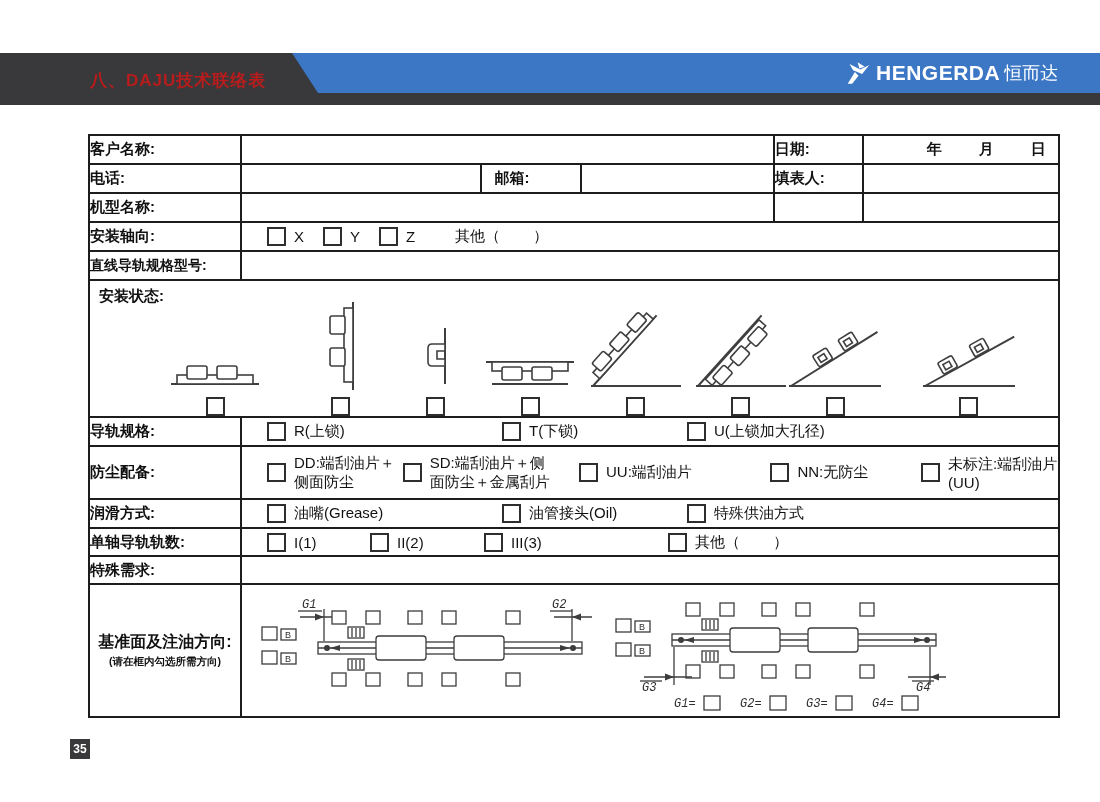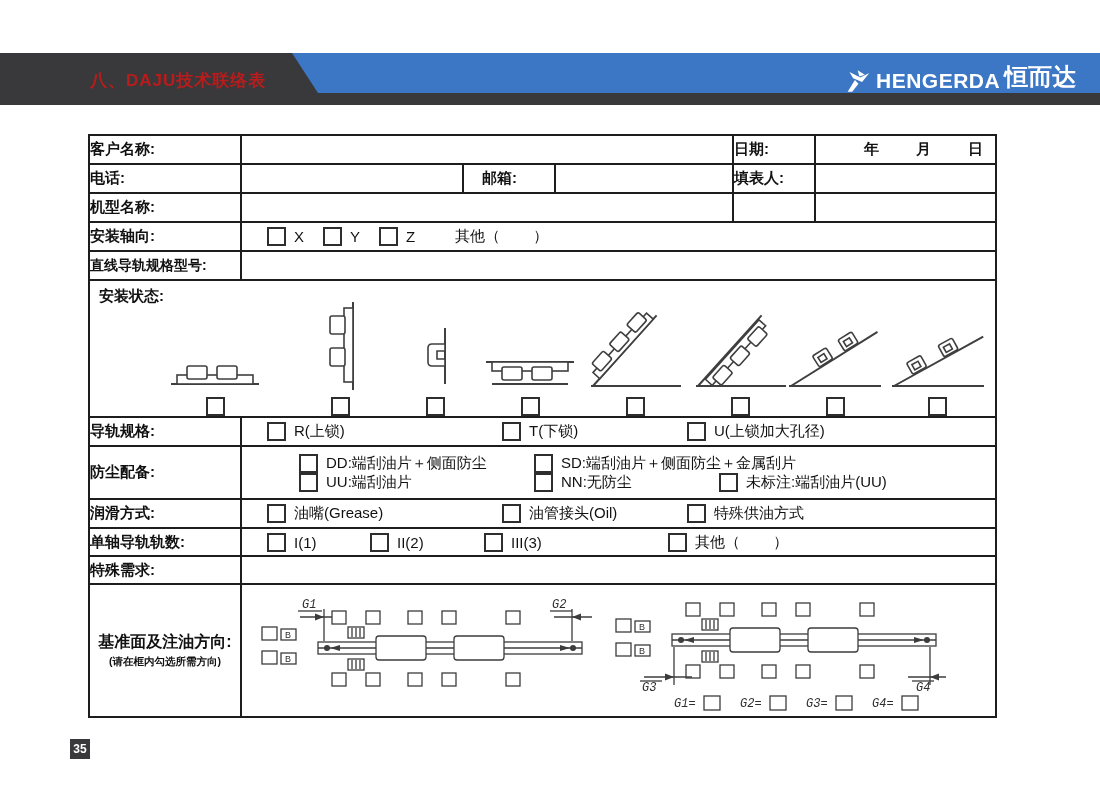--- a/index.html
+++ b/index.html
@@ -7,42 +7,42 @@
     width:1100px;height:802px;position:relative;background:#ffffff;
     font-family:"Liberation Sans", sans-serif;color:#111;overflow:hidden;
   }
   
   .hdr-dark{position:absolute;left:0;top:53px;width:1100px;height:52px;background:#39383a;}
   .hdr-blue{position:absolute;left:0;top:53px;width:1100px;height:40px;background:#3c77c6;
     clip-path:polygon(292px 0,1100px 0,1100px 40px,318px 40px);}
   .hdr-title{position:absolute;left:90px;top:69px;color:#b91c1c;font-size:17px;font-weight:bold;letter-spacing:1px;}
   .logo{position:absolute;left:845px;top:61px;display:flex;align-items:flex-end;gap:4px;color:#fff;}
   .logo .brand{font-size:21px;font-weight:bold;letter-spacing:.5px;}
-  .logo .brand-cn{font-size:24px;font-weight:bold;}
+  .logo .brand-cn{font-size:18px;font-weight:normal;}
   
   .form-wrap{position:absolute;left:88px;top:134px;}
   table.form{border-collapse:collapse;table-layout:fixed;}
   table.form td{border:2px solid #1d1d1d;padding:0;vertical-align:middle;overflow:hidden;}
   td.lbl{padding-left:9px;font-weight:bold;font-size:15px;}
   .flexrow{display:flex;align-items:center;padding-left:25px;height:100%;}
   .opt{display:flex;align-items:center;gap:8px;font-size:15px;}
   .cb{width:15px;height:15px;border:2px solid #2e2e2e;background:#fff;display:inline-block;flex:none;}
   .pre{white-space:pre;}
   .date-inner{display:flex;justify-content:flex-end;gap:37px;padding-right:12px;font-weight:bold;font-size:15px;}
   
   .install-cell{position:relative;height:135px;}
   .install-label{position:absolute;left:9px;top:6px;font-weight:bold;font-size:15px;}
   .diagrams{display:flex;margin-left:50px;padding-top:18px;align-items:flex-end;}
   .diag{display:flex;flex-direction:column;align-items:center;}
   .diag .art{height:92px;display:flex;align-items:flex-end;justify-content:center;}
   .diag .cb{margin-top:5px;}
   .sk{stroke:#3f3f3f;stroke-width:1.6;fill:#fff;}
   .skl{stroke:#3f3f3f;stroke-width:2;fill:none;}
   
-  .twolines{display:flex;flex-direction:column;justify-content:space-around;height:100%;padding:4px 0;margin-left:32px;}
+  .twolines{display:flex;flex-direction:row;justify-content:space-around;height:100%;padding:4px 0;}
   
   .datum-lbl{ text-align:center; }
   .datum-lbl .t1{font-weight:bold;font-size:16px;display:block;}
   .datum-lbl .t2{font-weight:bold;font-size:10.5px;display:block;margin-top:2px;}
   .datum-cell{position:relative;height:131px;}
   .dsvg{position:absolute;}
   .gtxt{font:italic 12px "Liberation Mono", monospace;fill:#2f2f2f;}
   .btxt{font:9px "Liberation Sans", sans-serif;fill:#2f2f2f;}
   .thin{stroke:#3c3c3c;stroke-width:1.3;fill:none;}
   .thinf{stroke:#3c3c3c;stroke-width:1.3;fill:#fff;}
@@ -88,21 +88,21 @@
         <span>年</span>
         <span>月</span>
         <span>日</span>
       </div>
     </td>
   </tr>
 
   <tr style="height:29px">
     <td class="lbl">电话:</td>
     <td></td>
-    <td class="lbl" style="padding-left:18px">邮箱:</td>
+    <td class="lbl" style="padding-left:12px">邮箱:</td>
     <td></td>
     <td class="lbl">填表人:</td>
     <td></td>
   </tr>
 
   <tr style="height:29px">
     <td class="lbl">机型名称:</td>
     <td colspan="3"></td>
     <td></td>
     <td></td>

